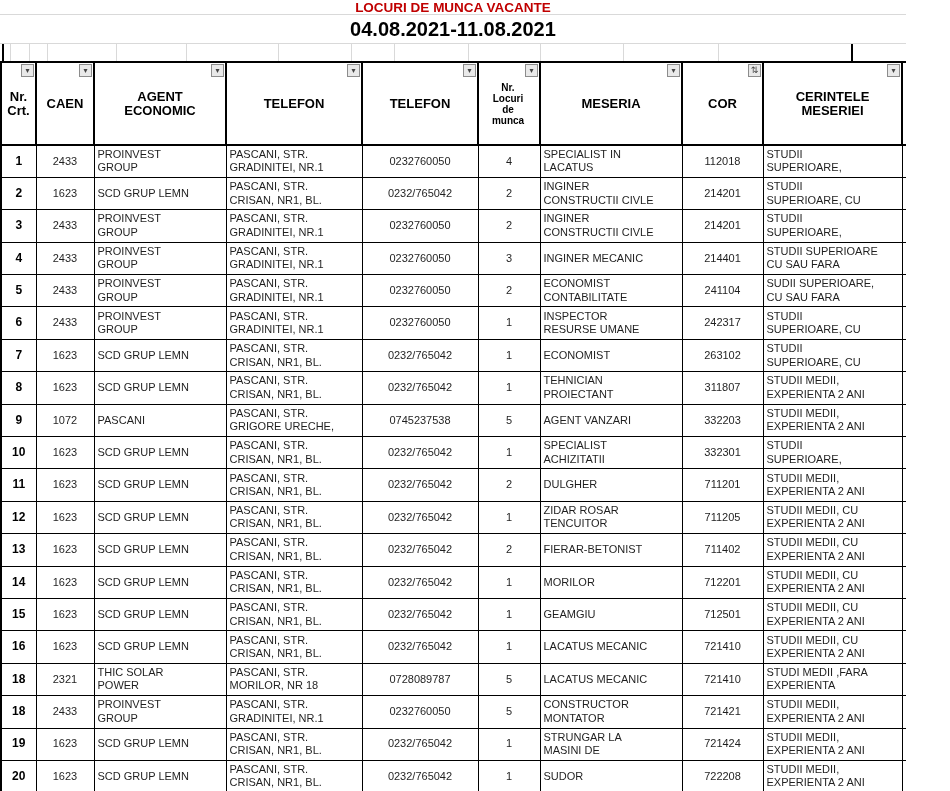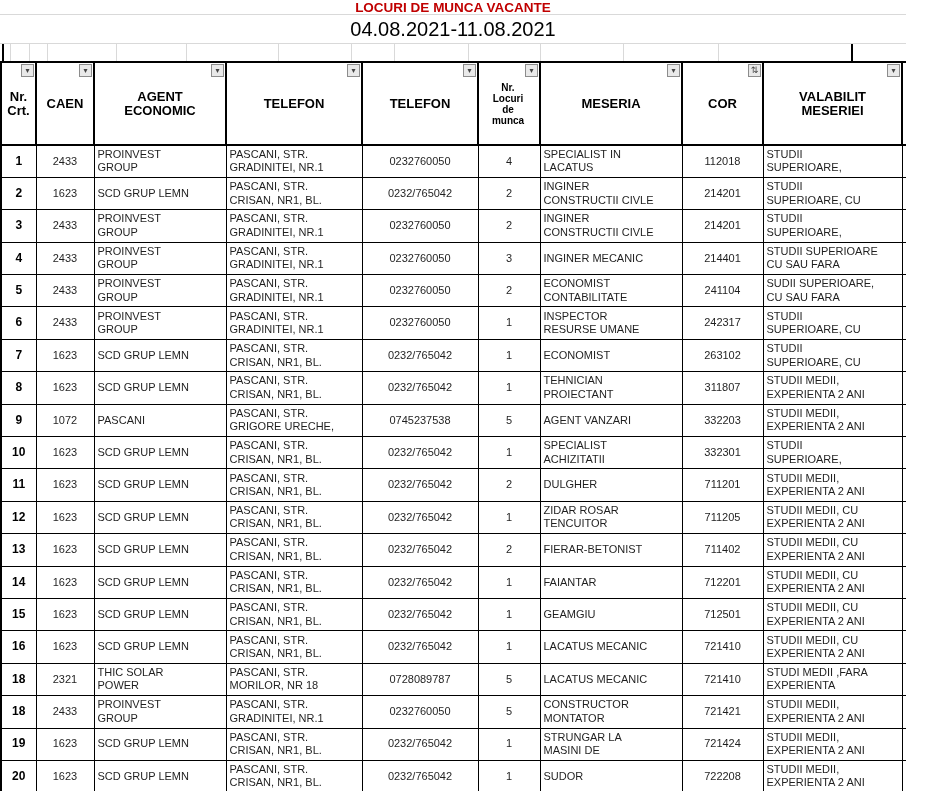--- a/index.html
+++ b/index.html
@@ -1,21 +1,21 @@
 <!DOCTYPE html>
 <html><head>
 <meta charset="utf-8">
 <style>
   html,body{margin:0;padding:0;background:#fff;}
   .page{position:relative;width:906px;height:791px;overflow:hidden;background:#fff;
         font-family:"Liberation Sans","DejaVu Sans",sans-serif;color:#000;}
   .title1{height:14px;line-height:15px;border-bottom:1px solid #d9d9d9;
           color:#c00000;font-size:13.5px;font-weight:700;text-align:center;}
   .title2{height:28px;line-height:28px;border-bottom:1px solid #d9d9d9;
-          color:#000;font-size:20px;font-weight:400;text-align:center;}
+          color:#000;font-size:20px;font-weight:700;text-align:center;}
   .strip{position:relative;height:17px;}
   .strip .v{position:absolute;top:0;bottom:0;width:1px;background:#d9d9d9;}
   .strip .vb{position:absolute;top:0;bottom:0;width:2px;background:#000;}
 
   table.grid{border-collapse:collapse;table-layout:fixed;width:950px;border:2px solid #000;}
   th{border:2px solid #000;background:#fff;font-size:13px;font-weight:700;text-align:center;
      vertical-align:middle;position:relative;padding:1px 2px;height:79px;line-height:14px;}
   td{border:1px solid #000;vertical-align:middle;padding:0;overflow:hidden;box-sizing:border-box;}
   tr.data-row{height:32.4px;}
   .th-label{white-space:pre-line;display:inline-block;}
@@ -73,21 +73,21 @@
           <th class="col-agent"><span class="filter-btn">▾</span><span class="th-label">AGENT
 ECONOMIC</span></th>
           <th class="col-adresa"><span class="filter-btn">▾</span><span class="th-label">TELEFON</span></th>
           <th class="col-telefon"><span class="filter-btn">▾</span><span class="th-label">TELEFON</span></th>
           <th class="col-locuri"><span class="filter-btn">▾</span><span class="th-label">Nr.
 Locuri
 de
 munca</span></th>
           <th class="col-meseria"><span class="filter-btn">▾</span><span class="th-label">MESERIA</span></th>
           <th class="col-cor"><span class="filter-btn sorted">⇅</span><span class="th-label">COR</span></th>
-          <th class="col-cerinte"><span class="filter-btn">▾</span><span class="th-label">VALABILIT
+          <th class="col-cerinte"><span class="filter-btn">▾</span><span class="th-label">CERINTELE
 MESERIEI</span></th>
           <th class="col-data"><span class="th-label">DATA
 VALABILIT
 ATII
 OFERTEI</span></th>
         </tr>
     </thead>
     <tbody id="table-body">
         <tr class="data-row">
           <td class="col-nr">
@@ -558,21 +558,21 @@
             <div class="cell-in">PASCANI, STR.
 CRISAN, NR1, BL.</div>
           </td>
           <td class="col-telefon">
             <div class="cell-in">0232/765042</div>
           </td>
           <td class="col-locuri">
             <div class="cell-in">1</div>
           </td>
           <td class="col-meseria">
-            <div class="cell-in">FAIANTAR</div>
+            <div class="cell-in">MORILOR</div>
           </td>
           <td class="col-cor">
             <div class="cell-in">712201</div>
           </td>
           <td class="col-cerinte">
             <div class="cell-in">STUDII MEDII, CU
 EXPERIENTA 2 ANI</div>
           </td>
           <td class="col-data">
             <div class="cell-in">31.08.2021</div>

